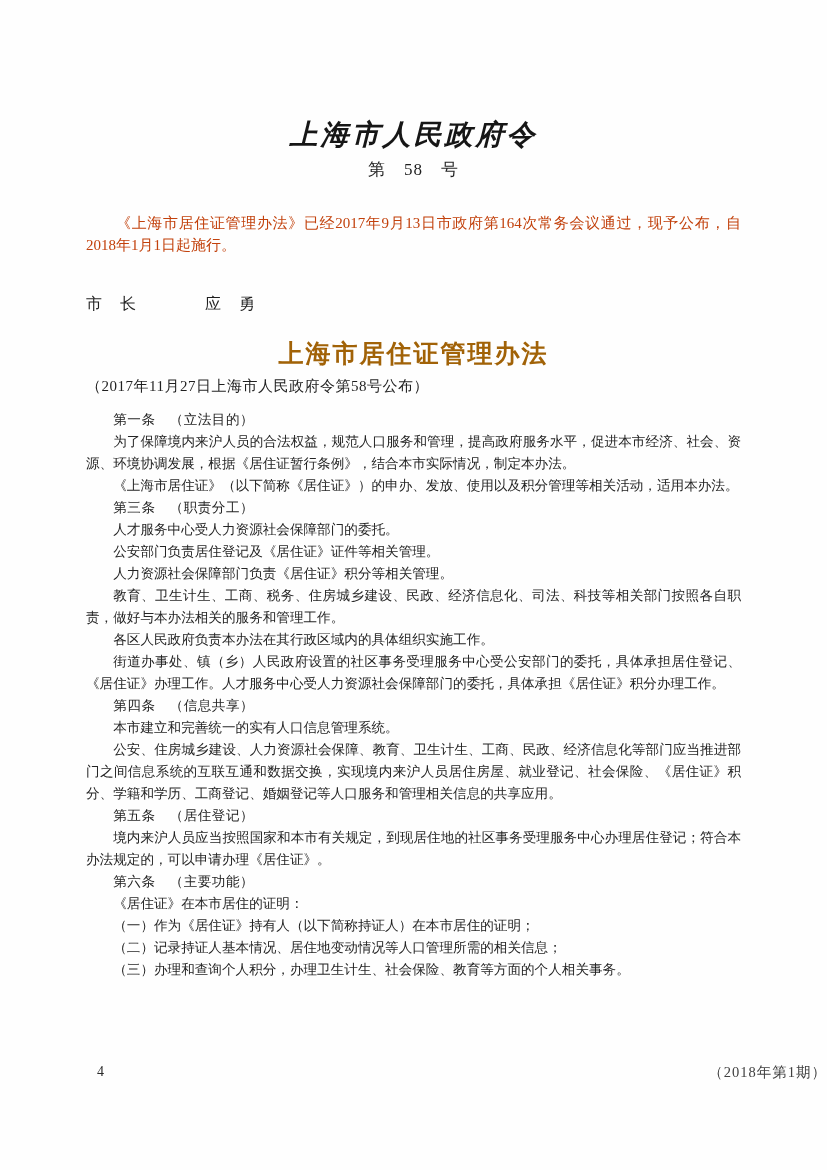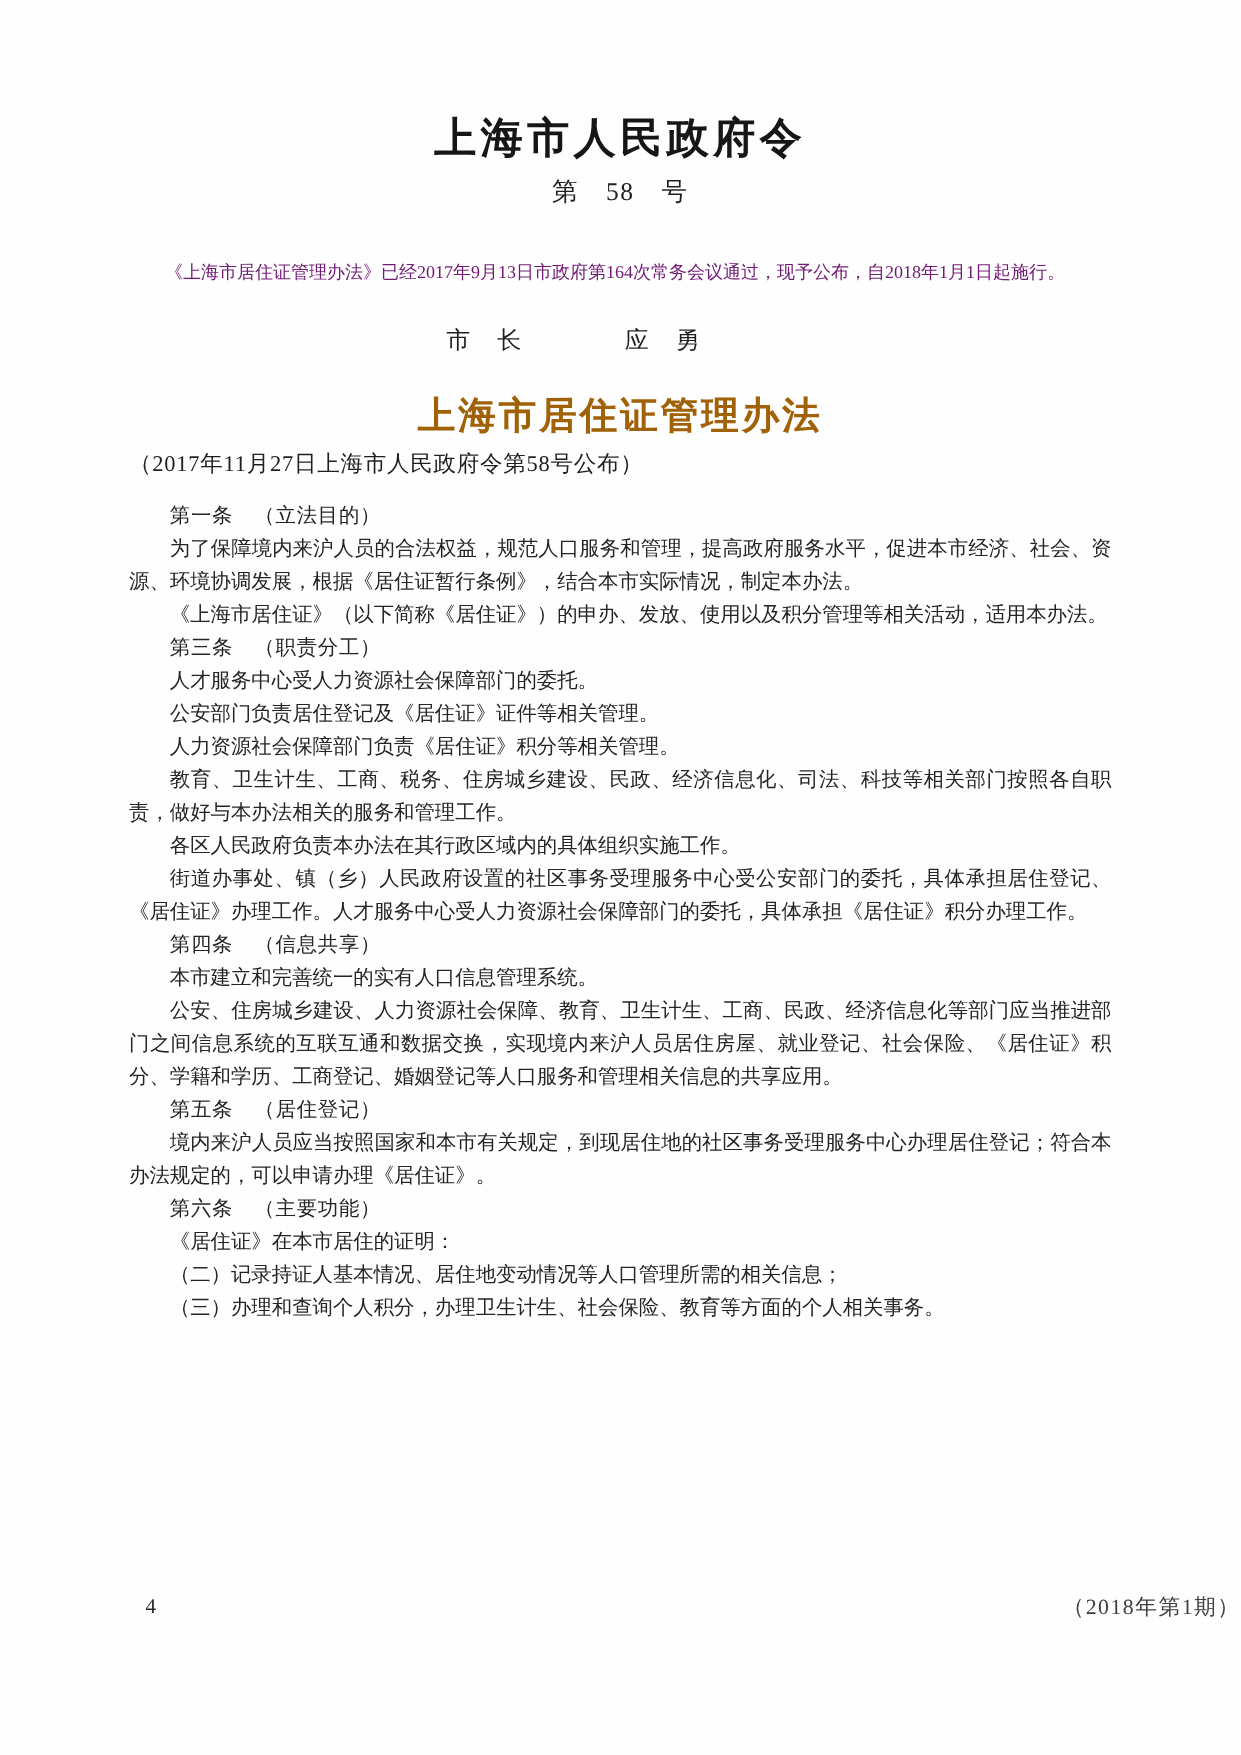--- a/index.html
+++ b/index.html
@@ -12,45 +12,46 @@
     font-family: "Liberation Serif", "DejaVu Serif", serif;
     color: #1f1f1f;
   }
   .content {
     position: absolute;
     left: 86px;
     top: 0;
     width: 655px;
   }
   .decree-title {
-    margin: 76px 0 0 0;
+    margin: 118px 0 0 0;
     text-align: center;
     font-size: 28px;
     line-height: 34px;
     font-weight: 700;
     letter-spacing: 3px;
     color: #161616;
+    font-style: italic;
   }
   .decree-number {
     margin-top: 6px;
     text-align: center;
     font-size: 17px;
     line-height: 24px;
     letter-spacing: 1px;
   }
   .decree-announcement {
     margin: 30px 0 0 0;
-    font-size: 12px;
+    font-size: 15px;
     line-height: 22px;
     text-align: justify;
     text-align-last: left;
     text-indent: 2em;
-    color: #701a75;
+    color: #c2410c;
   }
-  .signature { margin-top: 24px; text-align: center; }
+  .signature { margin-top: 36px; text-align: left; }
   .sig-line {
     font-size: 16px;
     line-height: 24px;
     padding-right: 62px;
     letter-spacing: 1px;
   }
   .sig-date {
     font-size: 13.5px;
     line-height: 22px;
     padding-right: 28px;
@@ -134,20 +135,21 @@
         <p class="para body">教育、卫生计生、工商、税务、住房城乡建设、民政、经济信息化、司法、科技等相关部门按照各自职责，做好与本办法相关的服务和管理工作。</p>
         <p class="para body">各区人民政府负责本办法在其行政区域内的具体组织实施工作。</p>
         <p class="para body">街道办事处、镇（乡）人民政府设置的社区事务受理服务中心受公安部门的委托，具体承担居住登记、《居住证》办理工作。人才服务中心受人力资源社会保障部门的委托，具体承担《居住证》积分办理工作。</p>
         <p class="para article">第四条　（信息共享）</p>
         <p class="para body">本市建立和完善统一的实有人口信息管理系统。</p>
         <p class="para body">公安、住房城乡建设、人力资源社会保障、教育、卫生计生、工商、民政、经济信息化等部门应当推进部门之间信息系统的互联互通和数据交换，实现境内来沪人员居住房屋、就业登记、社会保险、《居住证》积分、学籍和学历、工商登记、婚姻登记等人口服务和管理相关信息的共享应用。</p>
         <p class="para article">第五条　（居住登记）</p>
         <p class="para body">境内来沪人员应当按照国家和本市有关规定，到现居住地的社区事务受理服务中心办理居住登记；符合本办法规定的，可以申请办理《居住证》。</p>
         <p class="para article">第六条　（主要功能）</p>
         <p class="para body">《居住证》在本市居住的证明：</p>
+        <p class="para body">（一）作为《居住证》持有人（以下简称持证人）在本市居住的证明；</p>
         <p class="para body">（二）记录持证人基本情况、居住地变动情况等人口管理所需的相关信息；</p>
         <p class="para body">（三）办理和查询个人积分，办理卫生计生、社会保险、教育等方面的个人相关事务。</p>
       </div>
 
   </div>
 
   <div class="footer-pagenum">4</div>
 
   <div class="footer-issue">（2018年第1期）</div>
 </div>

